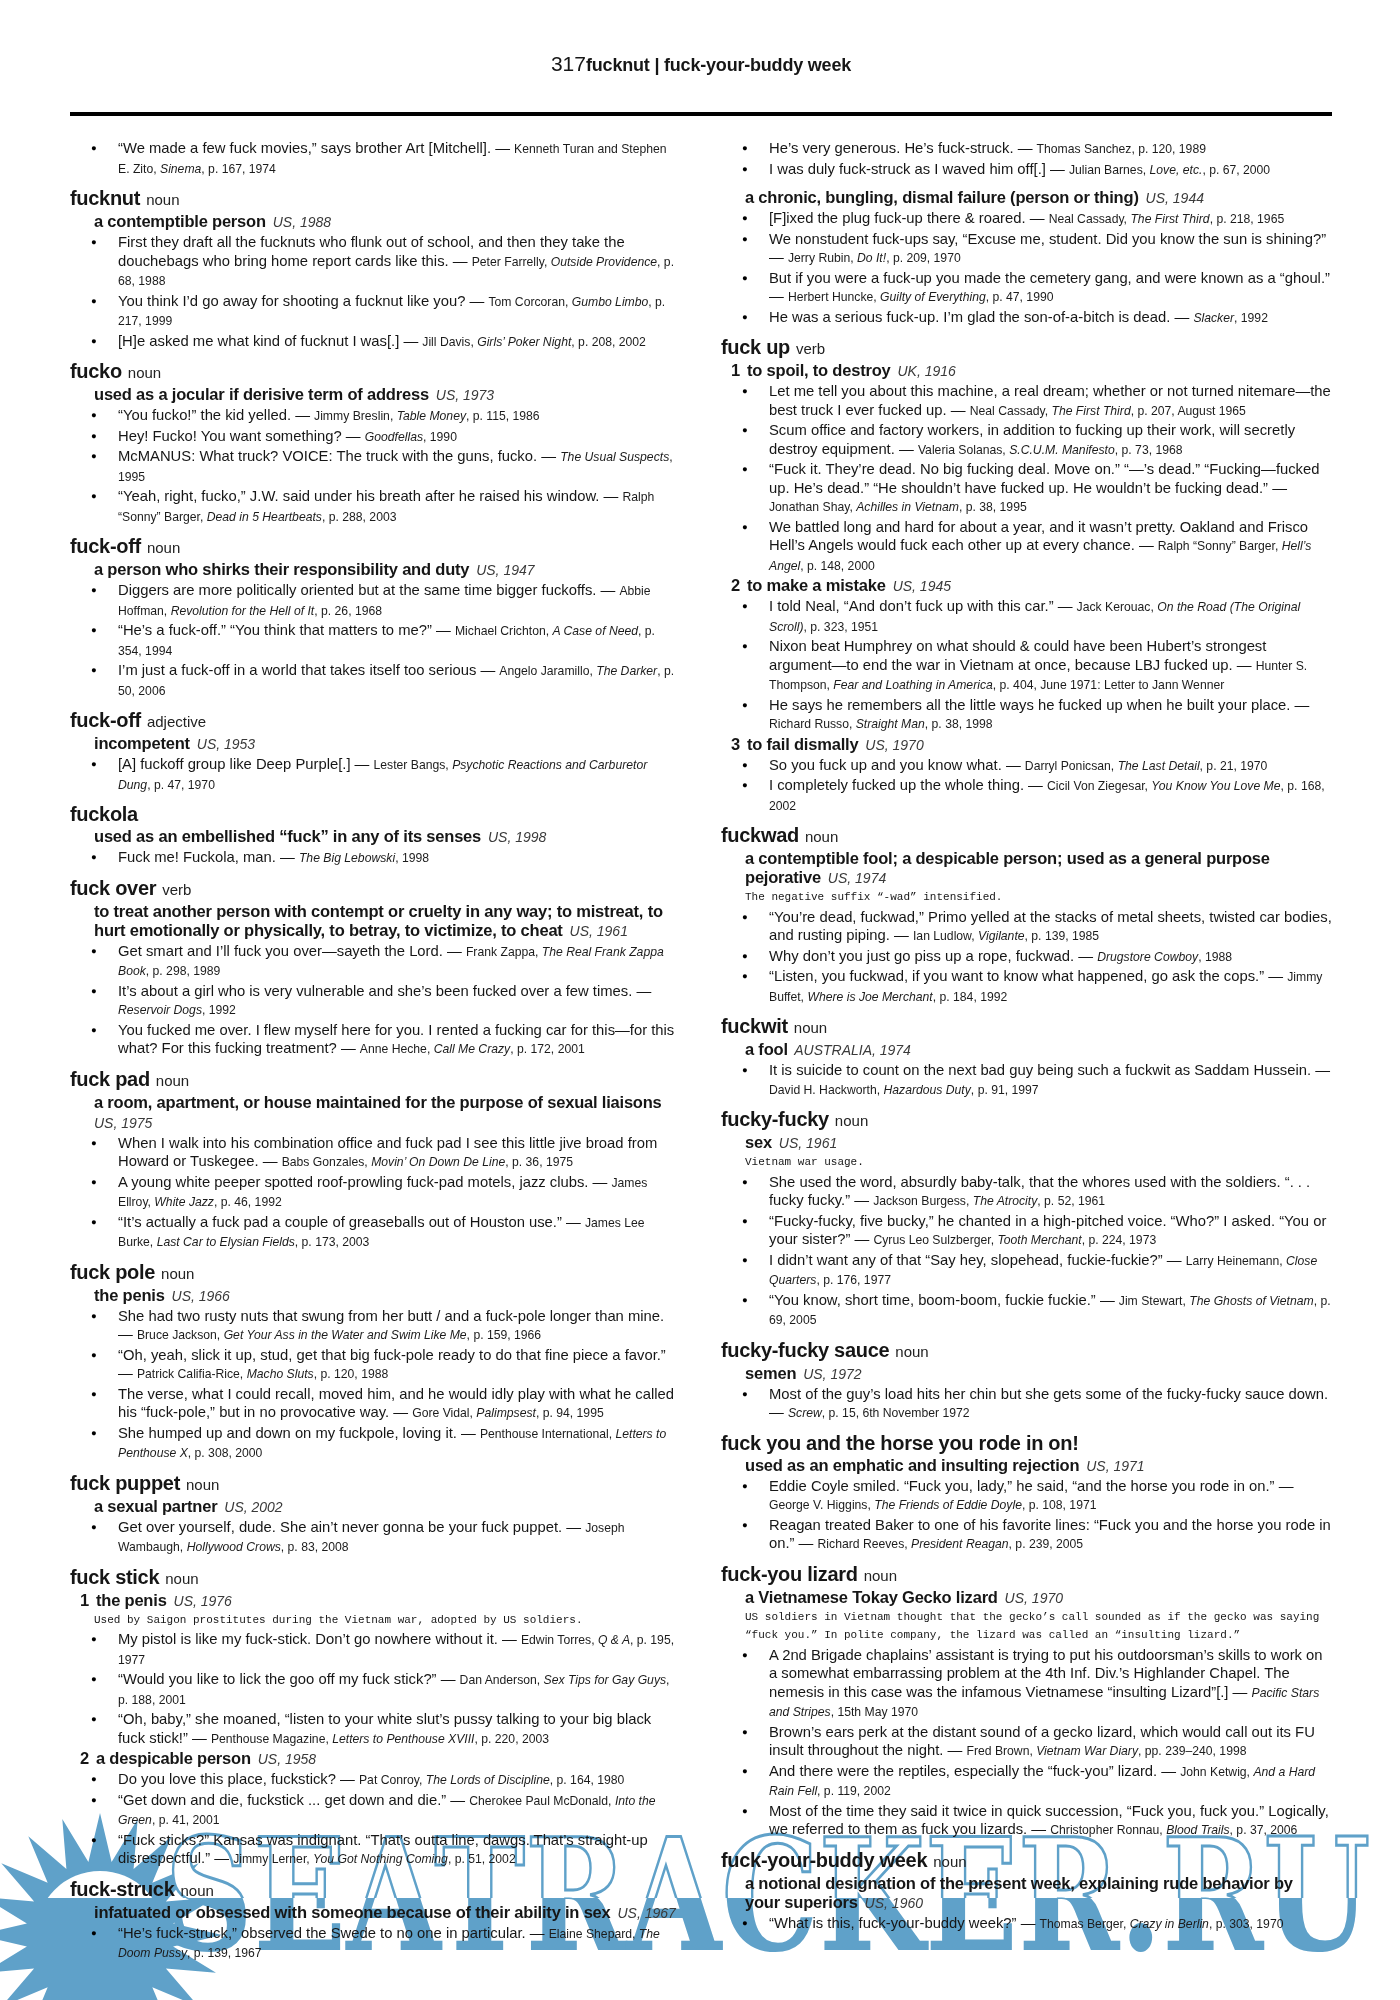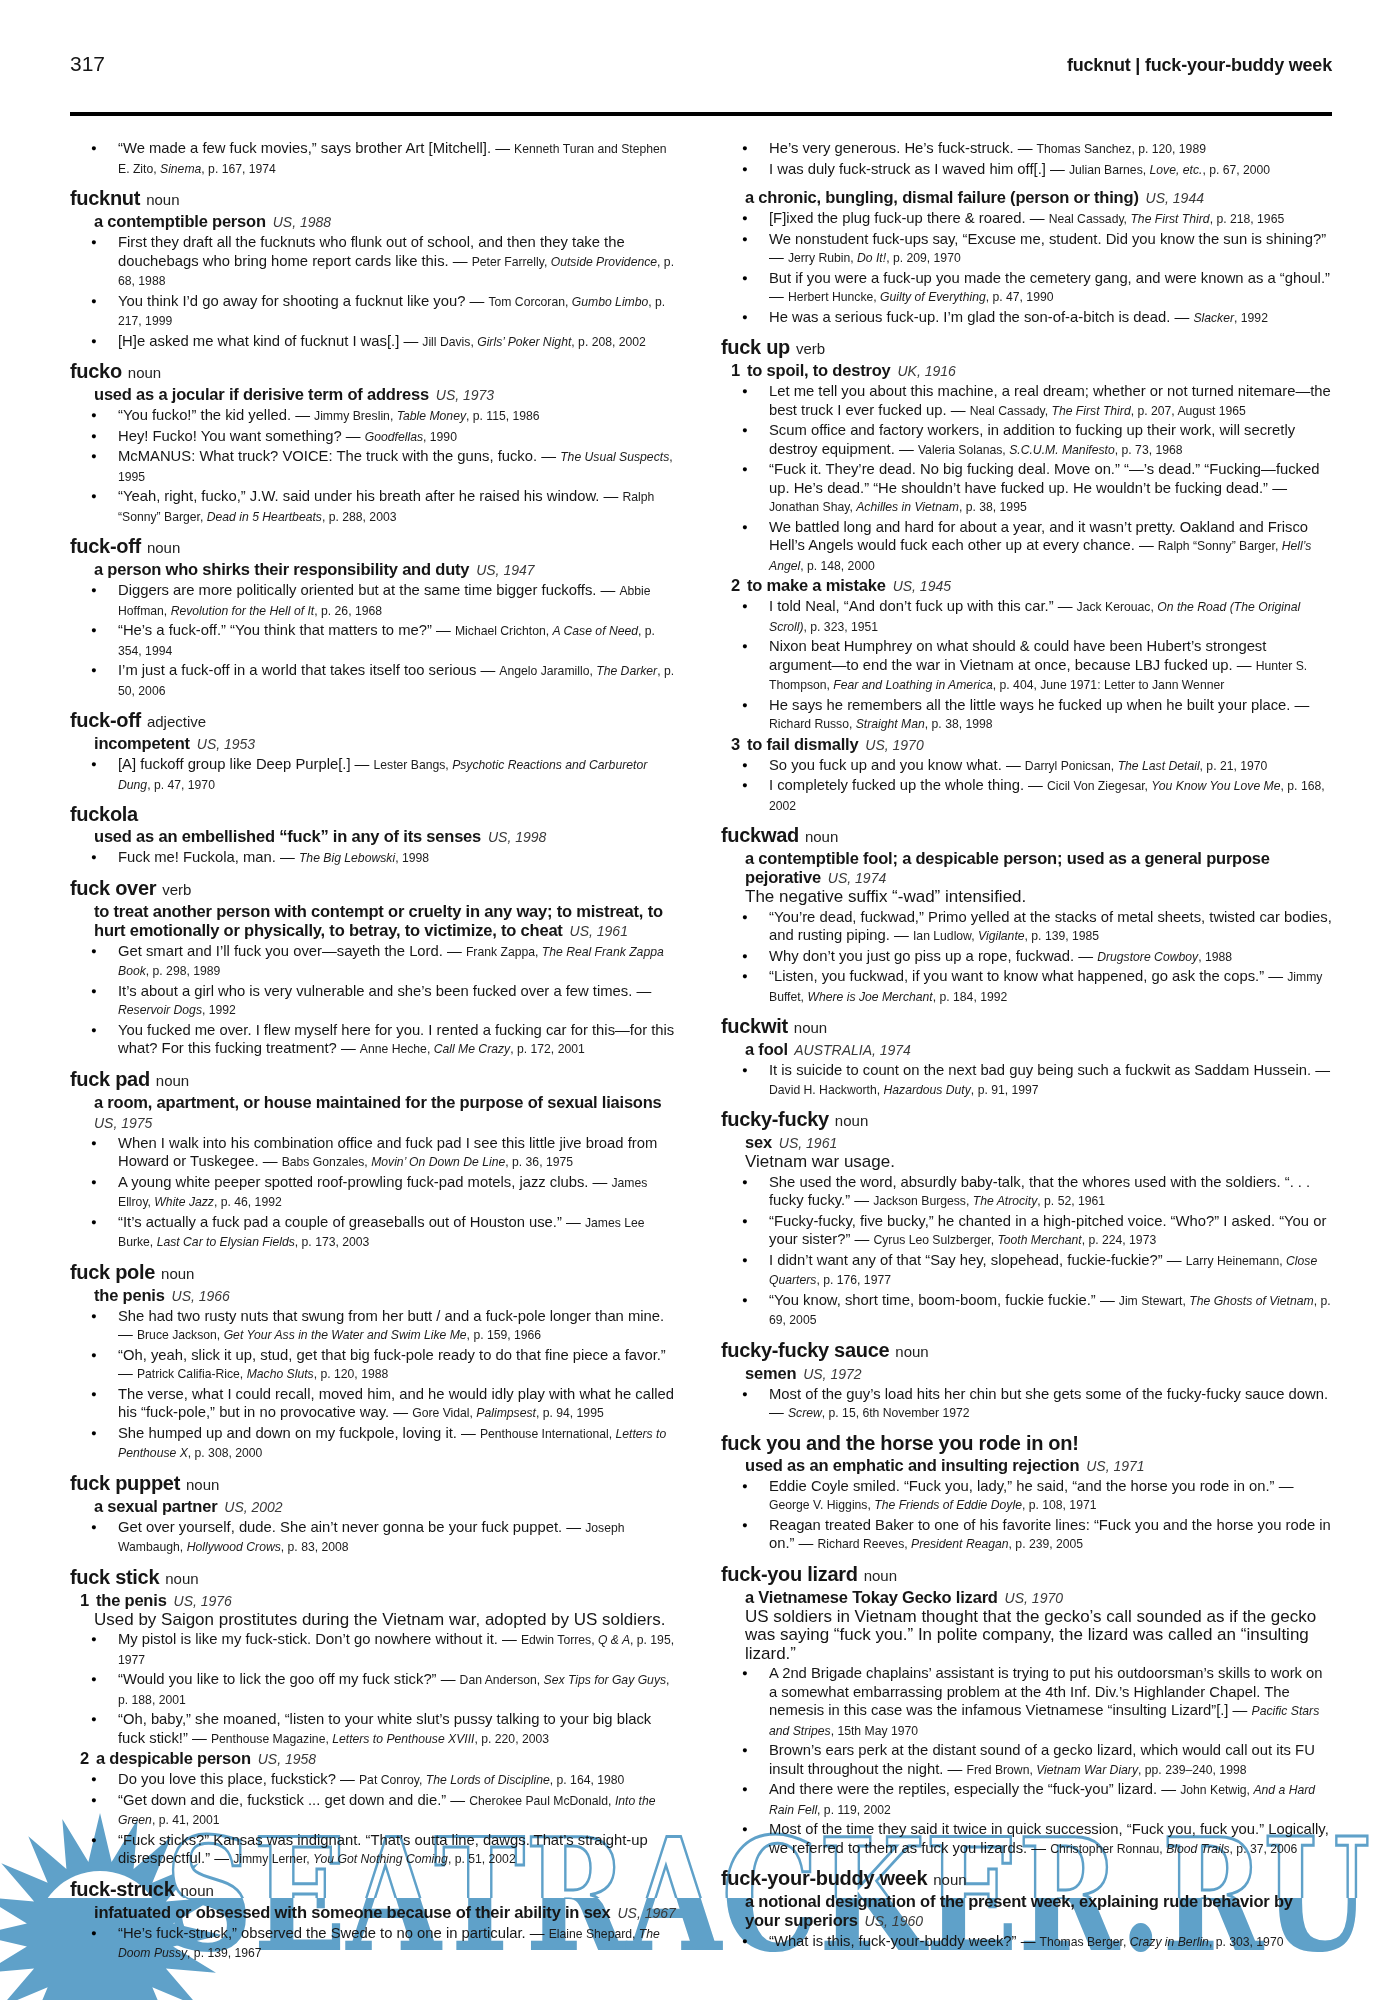--- a/index.html
+++ b/index.html
@@ -5,40 +5,40 @@
   html,body{margin:0;padding:0;background:#e8e8e8;}
   .page{
     position:relative; width:1400px; height:2000px; background:#ffffff;
     margin:0 auto; overflow:hidden;
     font-family:"Liberation Sans", sans-serif; color:#161616;
   }
   .watermark{position:absolute; inset:0; z-index:0;}
   .content{position:relative; z-index:1;}
   .header-row{
     position:absolute; top:52px; left:70px; width:1262px;
-    display:flex; justify-content:space-between; align-items:baseline;
+    display:flex; justify-content:center; align-items:baseline;
   }
   .page-num{font-size:21px; font-weight:normal;}
   .guide-words{font-size:18px; font-weight:bold; letter-spacing:-0.2px;}
   .rule{position:absolute; top:112px; left:70px; width:1262px; height:4px; background:#000;}
   .columns{
     position:absolute; top:138px; left:70px; width:1262px;
     display:flex; gap:40px;
   }
   .col{width:611px;}
   .entry{margin-top:9px;}
   .hw-line{font-size:20px; line-height:23px;}
   .hw{font-weight:bold; letter-spacing:-0.3px;}
   .pos{font-size:15px; margin-left:6px; color:#222;}
   .sense{margin-top:1px;}
   .def{margin-left:24px; font-size:16.5px; font-weight:bold; line-height:19px; letter-spacing:-0.2px;}
   .def.numbered{margin-left:10px;}
   .num{font-weight:bold; margin-right:7px;}
   .ry{font-weight:normal; font-style:italic; font-size:14px; color:#3a3a3a; margin-left:3px; letter-spacing:0;}
-  .note{margin-left:24px; font-size:17px; line-height:18.5px;}
+  .note{margin-left:24px; font-size:11px; line-height:18.5px;font-family:Liberation Mono, monospace;}
   .quotes{margin:0;}
   .quote{position:relative; padding-left:48px; font-size:14.8px; line-height:18.5px; margin-top:1px;}
   .bullet{position:absolute; left:21px; top:0px; font-size:9.5px; color:#000;}
   .dash{font-size:14.8px;}
   .cite{font-size:12.2px; color:#1c1c1c;}
   .cite i{font-style:italic;}
 </style>
 </head>
 <body>
 

